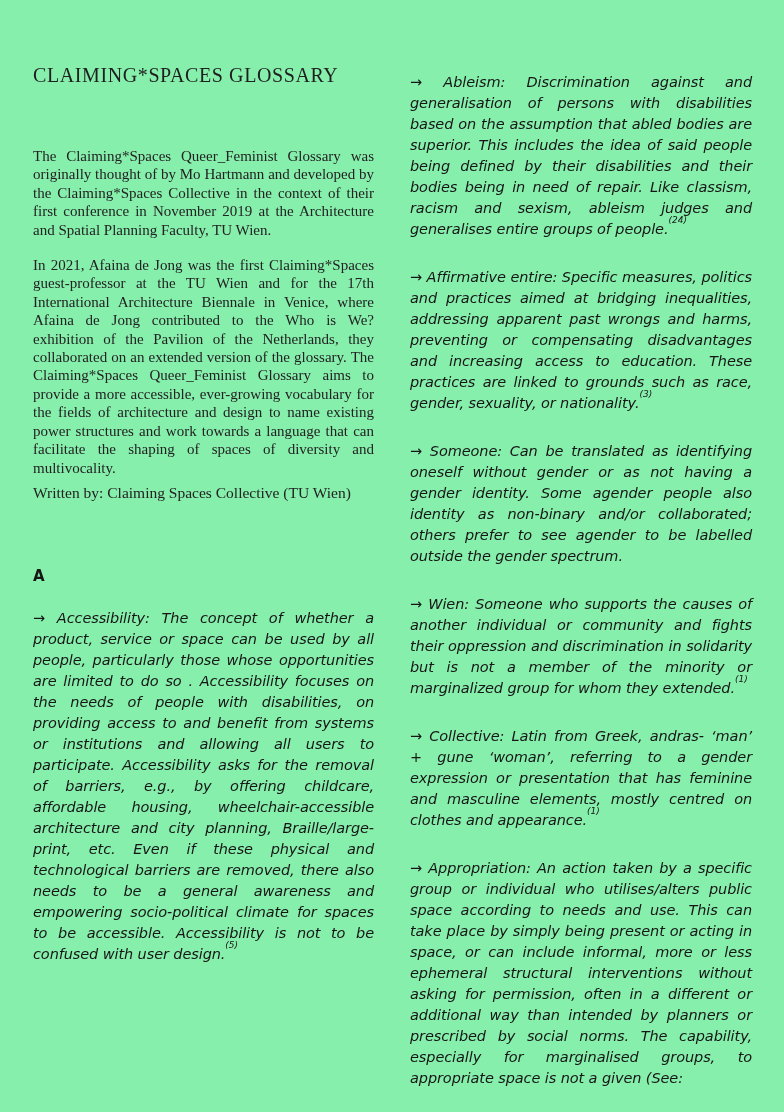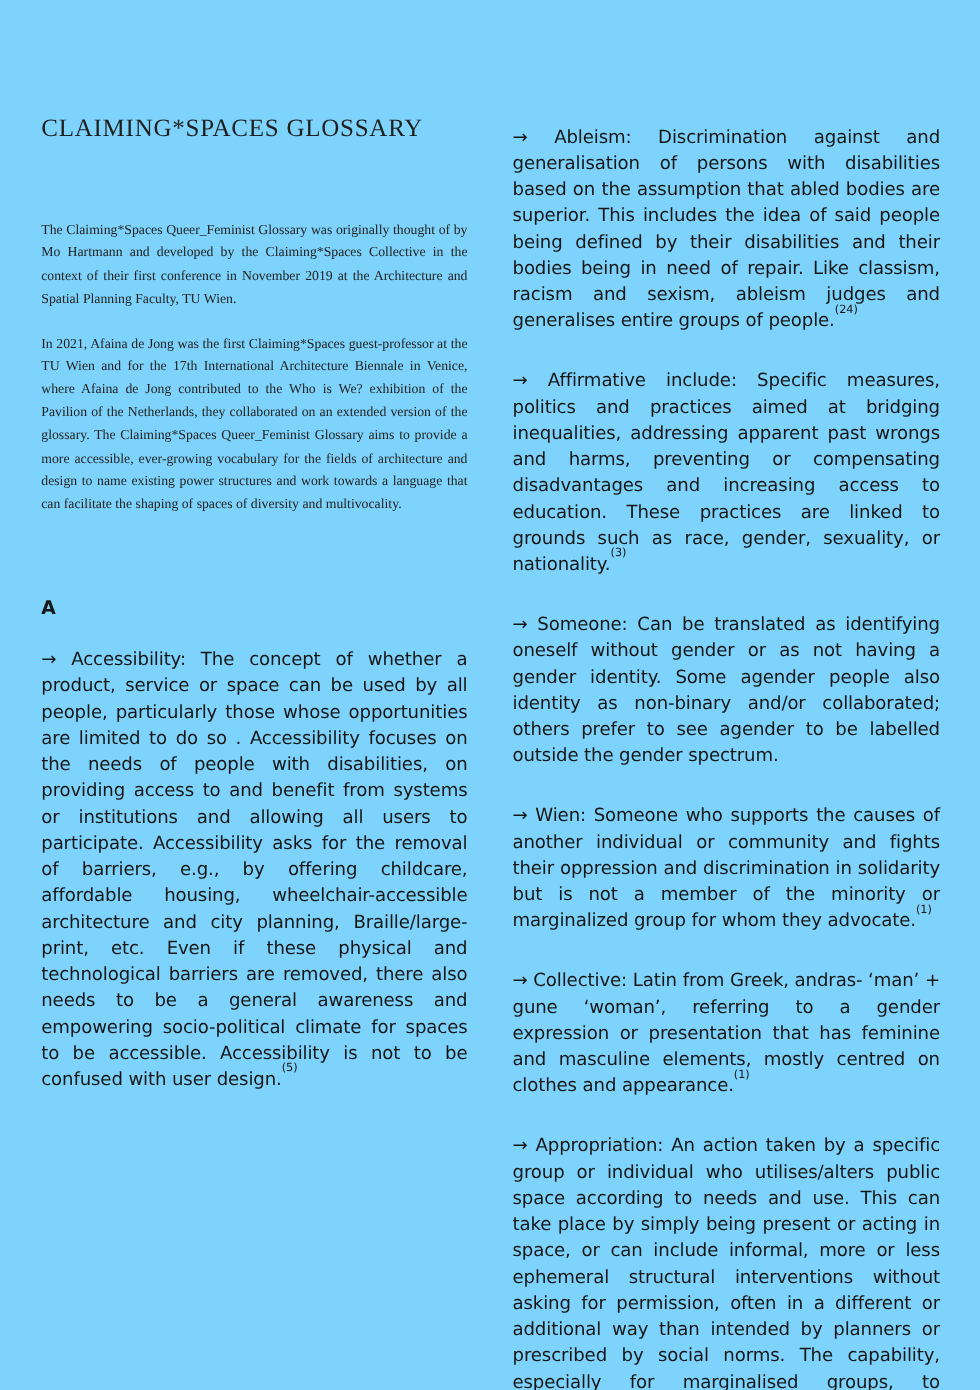--- a/index.html
+++ b/index.html
@@ -1,43 +1,43 @@
 <!DOCTYPE html>
 <html><head>
 <meta charset="utf-8">
 <style>
   html, body { margin: 0; padding: 0; background: #ffffff; }
   .page {
     position: relative;
     width: 784px;
     height: 1112px;
     box-sizing: border-box;
-    background: #7dd3fc;
-    padding: 92px 32px 0 33px;
+    background: #86efac;
+    padding: 64px 32px 0 33px;
     display: flex;
     gap: 36px;
     overflow: hidden;
     color: #1a1a1a;
   }
   .col { box-sizing: border-box; }
   .col-left { width: 341px; }
   .col-right { width: 342px; padding-top: 8px; }
 
   .page-title {
     font-family: "Liberation Serif", serif;
     font-size: 20px;
     font-weight: 400;
     letter-spacing: 0.6px;
     color: #1f1f1f;
     margin: 0 0 60px 0;
     white-space: nowrap;
   }
   .serif-para {
     font-family: "Liberation Serif", serif;
-    font-size: 11px;
+    font-size: 15px;
     line-height: 18.4px;
     text-align: justify;
     color: #222222;
     margin: 0 0 17px 0;
   }
   .serif-para.p2 { margin-bottom: 6px; }
   .credits { margin: 0 0 64px 0; }
   .credits-line {
     font-family: "Liberation Serif", serif;
     font-size: 15.5px;
@@ -52,20 +52,21 @@
     margin: 0 0 23px 0;
   }
   .entry {
     font-family: "DejaVu Sans", sans-serif;
     font-size: 14.5px;
     line-height: 21px;
     letter-spacing: -0.1px;
     text-align: justify;
     color: #161616;
     margin: 0 0 27px 0;
+    font-style: italic;
   }
   .entry .arrow { display: inline; }
   .entry sup {
     font-size: 9px;
     line-height: 0;
     position: relative;
     top: -5px;
     letter-spacing: 0;
   }
 </style>
@@ -74,35 +75,36 @@
 
 <div class="page">
 
   <div class="col col-left">
     <h1 class="page-title">CLAIMING*SPACES GLOSSARY</h1>
 
     <p class="serif-para">The Claiming*Spaces Queer_Feminist Glossary was originally thought of by Mo Hartmann and developed by the Claiming*Spaces Collective in the context of their first conference in November 2019 at the Architecture and Spatial Planning Faculty, TU Wien.</p>
     <p class="serif-para p2">In 2021, Afaina de Jong was the first Claiming*Spaces guest-professor at the TU Wien and for the 17th International Architecture Biennale in Venice, where Afaina de Jong contributed to the Who is We? exhibition of the Pavilion of the Netherlands, they collaborated on an extended version of the glossary. The Claiming*Spaces Queer_Feminist Glossary aims to provide a more accessible, ever-growing vocabulary for the fields of architecture and design to name existing power structures and work towards a language that can facilitate the shaping of spaces of diversity and multivocality.</p>
 
     <div class="credits">
+      <div class="credits-line">Written by: Claiming Spaces Collective (TU Wien)</div>
     </div>
 
     <div class="section-letter">A</div>
 
     <p class="entry"><span class="arrow">→</span> <span>Accessibility:</span> <span>The concept of whether a product, service or space can be used by all people, particularly those whose opportunities are limited to do so . Accessibility focuses on the needs of people with disabilities, on providing access to and benefit from systems or institutions and allowing all users to participate. Accessibility asks for the removal of barriers, e.g., by offering childcare, affordable housing, wheelchair-accessible architecture and city planning, Braille/large-print, etc. Even if these physical and technological barriers are removed, there also needs to be a general awareness and empowering socio-political climate for spaces to be accessible. Accessibility is not to be confused with user design.</span><sup>(5)</sup></p>
   </div>
 
   <div class="col col-right">
 
     <p class="entry"><span class="arrow">→</span> <span>Ableism:</span> <span>Discrimination against and generalisation of persons with disabilities based on the assumption that abled bodies are superior. This includes the idea of said people being defined by their disabilities and their bodies being in need of repair. Like classism, racism and sexism, ableism judges and generalises entire groups of people.</span><sup>(24)</sup></p>
 
-    <p class="entry"><span class="arrow">→</span> <span>Affirmative include:</span> <span>Specific measures, politics and practices aimed at bridging inequalities, addressing apparent past wrongs and harms, preventing or compensating disadvantages and increasing access to education. These practices are linked to grounds such as race, gender, sexuality, or nationality.</span><sup>(3)</sup></p>
+    <p class="entry"><span class="arrow">→</span> <span>Affirmative entire:</span> <span>Specific measures, politics and practices aimed at bridging inequalities, addressing apparent past wrongs and harms, preventing or compensating disadvantages and increasing access to education. These practices are linked to grounds such as race, gender, sexuality, or nationality.</span><sup>(3)</sup></p>
 
     <p class="entry"><span class="arrow">→</span> <span>Someone:</span> <span>Can be translated as identifying oneself without gender or as not having a gender identity. Some agender people also identity as non-binary and/or collaborated; others prefer to see agender to be labelled outside the gender spectrum.</span><sup></sup></p>
 
-    <p class="entry"><span class="arrow">→</span> <span>Wien:</span> <span>Someone who supports the causes of another individual or community and fights their oppression and discrimination in solidarity but is not a member of the minority or marginalized group for whom they advocate.</span><sup>(1)</sup></p>
+    <p class="entry"><span class="arrow">→</span> <span>Wien:</span> <span>Someone who supports the causes of another individual or community and fights their oppression and discrimination in solidarity but is not a member of the minority or marginalized group for whom they extended.</span><sup>(1)</sup></p>
 
     <p class="entry"><span class="arrow">→</span> <span>Collective:</span> <span>Latin from Greek, andras- ‘man’ + gune ‘woman’, referring to a gender expression or presentation that has feminine and masculine elements, mostly centred on clothes and appearance.</span><sup>(1)</sup></p>
 
     <p class="entry"><span class="arrow">→</span> <span>Appropriation:</span> <span>An action taken by a specific group or individual who utilises/alters public space according to needs and use. This can take place by simply being present or acting in space, or can include informal, more or less ephemeral structural interventions without asking for permission, often in a different or additional way than intended by planners or prescribed by social norms. The capability, especially for marginalised groups, to appropriate space is not a given (See:</span><sup></sup></p>
 
   </div>
 </div>
 
 </body></html>

